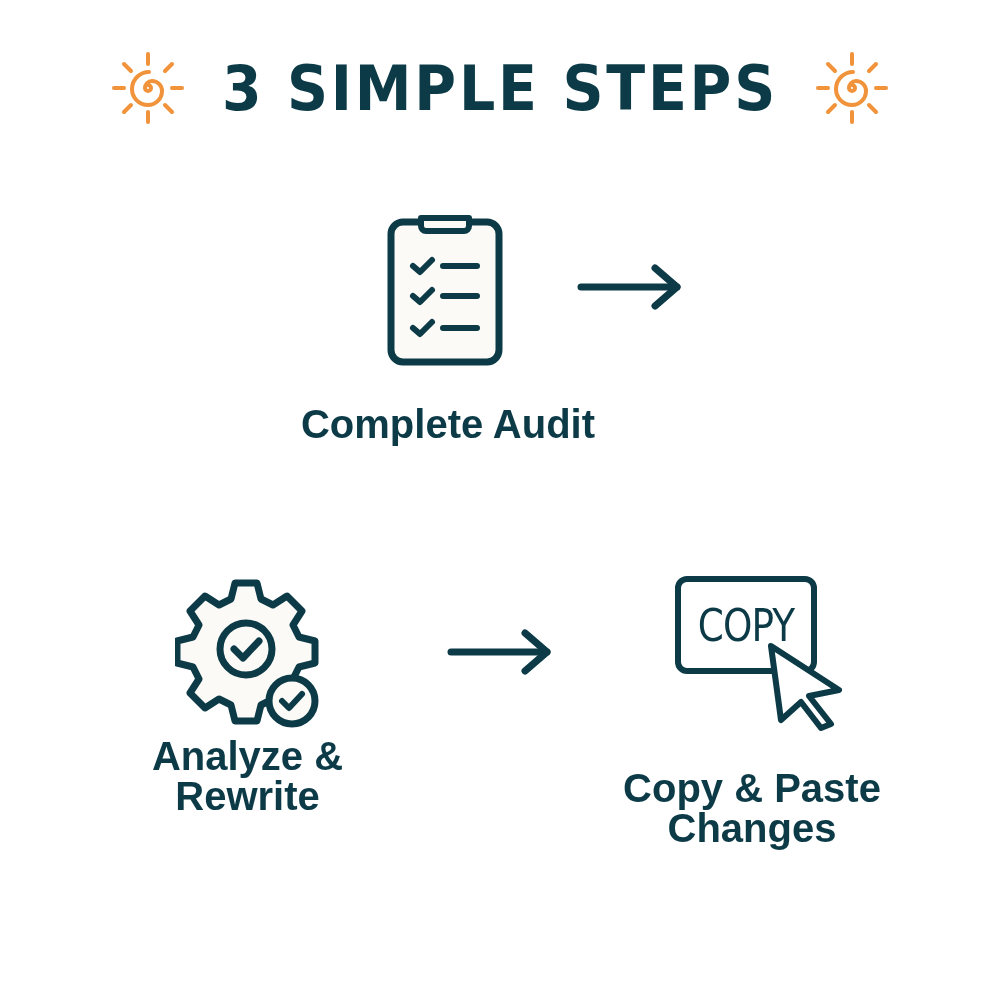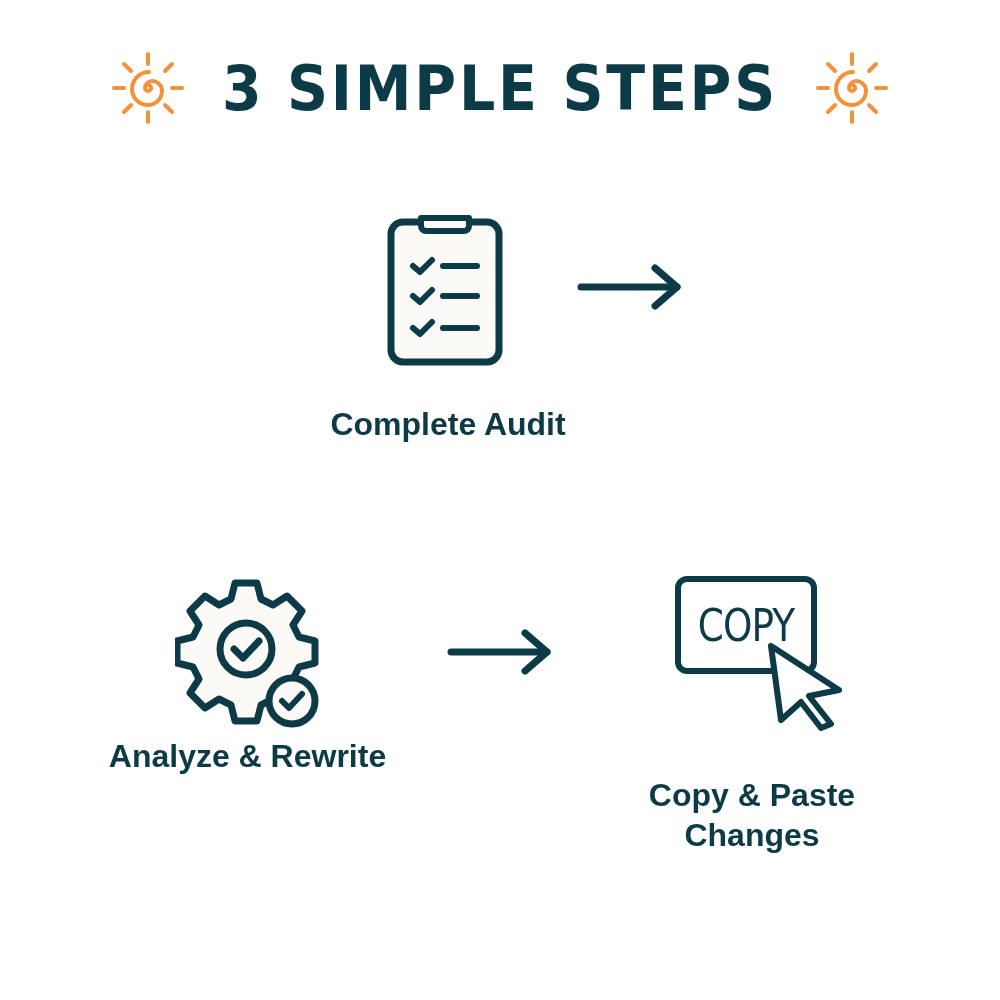--- a/index.html
+++ b/index.html
@@ -2,21 +2,21 @@
 <html><head>
 <meta charset="utf-8">
 <style>
   html, body { margin:0; padding:0; }
   body { width:1000px; height:1000px; background:#ffffff; position:relative; overflow:hidden;
          font-family:"Liberation Sans", sans-serif; color:#0c3b47; }
   .abs { position:absolute; }
   .title { left:0; width:1000px; top:52px; text-align:center; font-family:"DejaVu Sans", sans-serif;
            font-weight:bold; font-size:62px; letter-spacing:3px; color:#0c3b47; transform:scaleX(0.92); }
   .sun { width:80px; height:80px; }
-  .label { font-weight:bold; font-size:32px; text-align:center; line-height:40px; color:#0c3b47; }
+  .label { font-weight:bold; font-size:40px; text-align:center; line-height:40px; color:#0c3b47; }
 </style>
 </head>
 <body>
 
 <svg class="abs sun" style="left:108px;top:48px;" viewBox="0 0 80 80">
   <g stroke="#f0933a" stroke-width="4" stroke-linecap="round" fill="none">
     <line x1="40" y1="6" x2="40" y2="16"></line>
       <line x1="40" y1="64" x2="40" y2="74"></line>
     <line x1="6" y1="40" x2="16" y2="40"></line>
       <line x1="64" y1="40" x2="74" y2="40"></line>
@@ -92,16 +92,16 @@
 </div>
 
 <div class="abs" style="left:673px;top:574px;width:175px;height:160px;">
   <div class="abs" style="left:2px;top:2px;width:142px;height:98px;border:6px solid #0c3b47;border-radius:12px;box-sizing:border-box;"></div>
   <div class="abs" style="left:2px;top:26px;width:142px;text-align:center;font-size:44px;font-family:'DejaVu Sans',sans-serif;color:#0c3b47;letter-spacing:-1px;transform:scaleX(0.85);">COPY</div>
   <svg class="abs" style="left:88px;top:66px;" width="85" height="92" viewBox="0 0 85 92">
     <path d="M10 6 L78 50 L48 56 L70 84 L60 88 L40 62 L20 80 Z" fill="#ffffff" stroke="#0c3b47" stroke-width="6" stroke-linejoin="round"></path>
   </svg>
 </div>
 
-<div class="abs label" style="left:602px;width:300px;top:768px;margin-top:7px;">
+<div class="abs label" style="left:602px;width:300px;top:768px;">
   <div>Copy &amp; Paste</div>
   <div>Changes</div>
 </div>
 
 </body></html>

